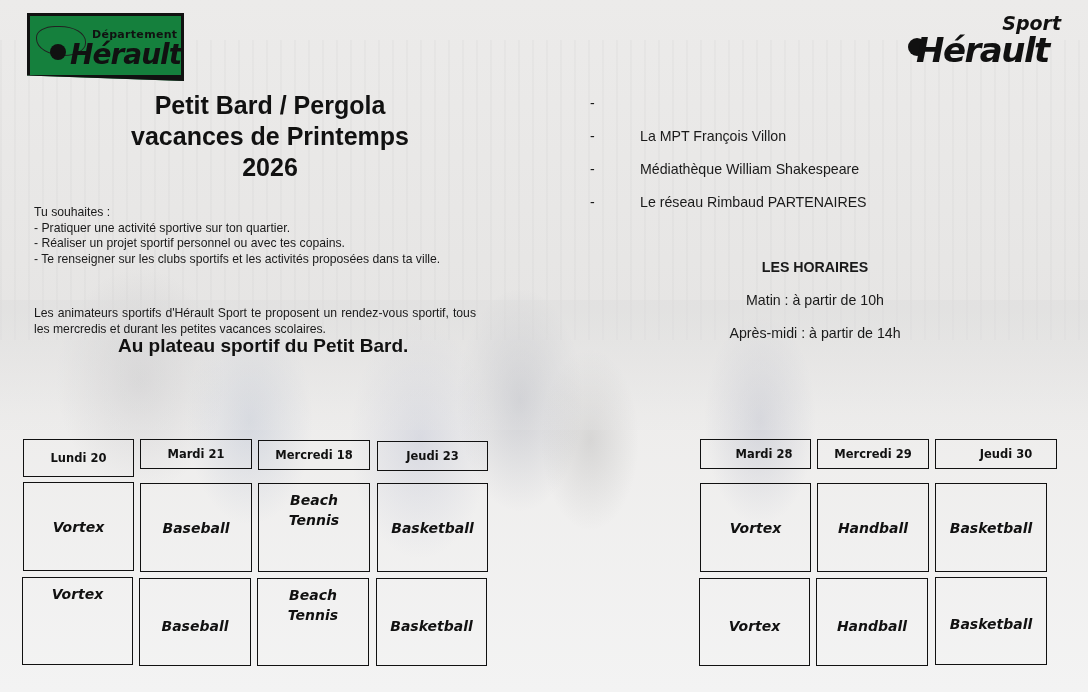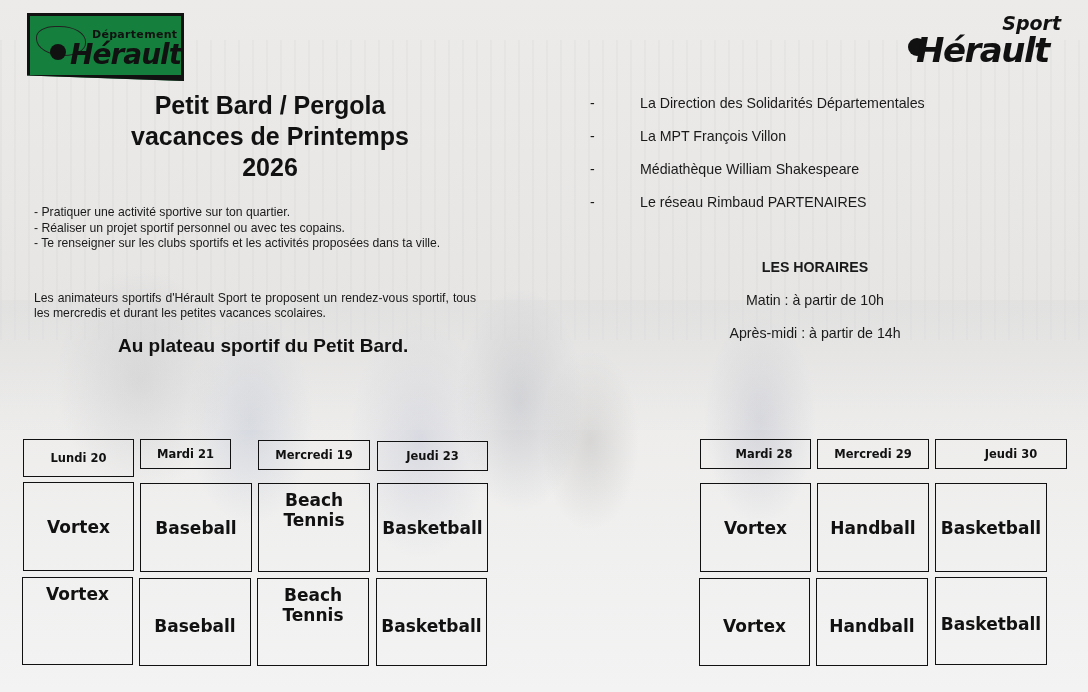--- a/index.html
+++ b/index.html
@@ -100,21 +100,21 @@
   .horaires .h-title { font-weight: bold; height: 33px; }
   .horaires .h-line { height: 33px; }
 
   
   .box {
     position: absolute; border: 1.4px solid #111;
     display: flex; justify-content: center;
     font-family: "DejaVu Sans", sans-serif; font-weight: bold; text-align: center;
   }
   .day { font-size: 11.5px; align-items: center; }
-  .act { font-size: 17px; line-height: 20px; }
+  .act { font-size: 14px; line-height: 20px; font-style: italic; }
   .act.mid { align-items: center; }
   .act.top { align-items: flex-start; padding-top: 6px; }
 </style>
 </head>
 <body>
 
 <div class="bg"></div>
 
 <div class="logo-dept">
   <div class="map"></div>
@@ -128,32 +128,32 @@
   <span class="her">Hérault</span>
 </div>
 
 <div class="title">
   <div>Petit Bard / Pergola</div>
   <div>vacances de Printemps</div>
   <div>2026</div>
 </div>
 
 <div class="intro">
+  <div>Tu souhaites :</div>
   <div>- Pratiquer une activité sportive sur ton quartier.</div>
   <div>- Réaliser un projet sportif personnel ou avec tes copains.</div>
   <div>- Te renseigner sur les clubs sportifs et les activités proposées dans ta ville.</div>
   <div class="just">Les animateurs sportifs d'Hérault Sport te proposent un rendez-vous sportif, tous les mercredis et durant les petites vacances scolaires.</div>
 </div>
 
 <div class="location">Au plateau sportif du Petit Bard.</div>
 
 <ul class="partners">
   <li>
       <span class="dash">-</span>
-      <span>La Direction des Solidarités Départementales</span>
     </li>
   <li>
       <span class="dash">-</span>
       <span>La MPT François Villon</span>
     </li>
   <li>
       <span class="dash">-</span>
       <span>Médiathèque William Shakespeare</span>
     </li>
   <li>
@@ -162,39 +162,39 @@
     </li>
 </ul>
 
 <div class="horaires">
   <div class="h-title">LES HORAIRES</div>
   <div class="h-line">Matin : à partir de 10h</div>
   <div class="h-line">Après-midi : à partir de 14h</div>
 </div>
 
 <div class="box day" style="left:23px;top:439px;width:111px;height:38px;">Lundi 20</div>
-<div class="box day" style="left:140px;top:439px;width:91px;height:30px;">Mardi 21</div>
-<div class="box day" style="left:258px;top:440px;width:112px;height:30px;">Mercredi 19</div>
+<div class="box day" style="left:140px;top:439px;width:112px;height:30px;">Mardi 21</div>
+<div class="box day" style="left:258px;top:440px;width:112px;height:30px;">Mercredi 18</div>
 <div class="box day" style="left:377px;top:441px;width:111px;height:30px;">Jeudi 23</div>
 
 <div class="box act mid" style="left:23px;top:482px;width:111px;height:89px;">Vortex</div>
 <div class="box act mid" style="left:140px;top:483px;width:112px;height:89px;">Baseball</div>
 <div class="box act top" style="left:258px;top:483px;width:112px;height:89px;white-space:pre-line;">Beach
 Tennis</div>
 <div class="box act mid" style="left:377px;top:483px;width:111px;height:89px;">Basketball</div>
 
 <div class="box act top" style="left:22px;top:577px;width:111px;height:88px;">Vortex</div>
 <div class="box act mid" style="left:139px;top:578px;width:112px;height:88px;padding-top:8px;">Baseball</div>
 <div class="box act top" style="left:257px;top:578px;width:112px;height:88px;white-space:pre-line;">Beach
 Tennis</div>
 <div class="box act mid" style="left:376px;top:578px;width:111px;height:88px;padding-top:8px;">Basketball</div>
 
 <div class="box day" style="left:700px;top:439px;width:111px;height:30px;padding-left:17px;">Mardi 28</div>
 <div class="box day" style="left:817px;top:439px;width:112px;height:30px;">Mercredi 29</div>
-<div class="box day" style="left:935px;top:439px;width:132px;height:30px;padding-left:20px;">Jeudi 30</div>
+<div class="box day" style="left:935px;top:439px;width:122px;height:30px;padding-left:20px;">Jeudi 30</div>
 
 <div class="box act mid" style="left:700px;top:483px;width:111px;height:89px;">Vortex</div>
 <div class="box act mid" style="left:817px;top:483px;width:112px;height:89px;">Handball</div>
 <div class="box act mid" style="left:935px;top:483px;width:112px;height:89px;">Basketball</div>
 
 <div class="box act mid" style="left:699px;top:578px;width:111px;height:88px;padding-top:8px;">Vortex</div>
 <div class="box act mid" style="left:816px;top:578px;width:112px;height:88px;padding-top:8px;">Handball</div>
 <div class="box act mid" style="left:935px;top:577px;width:112px;height:88px;padding-top:6px;">Basketball</div>
 
 </body></html>

